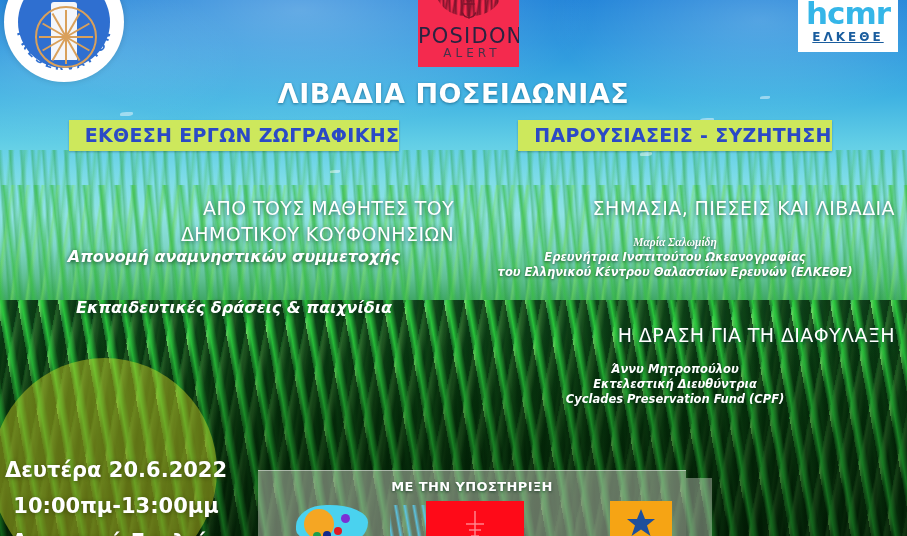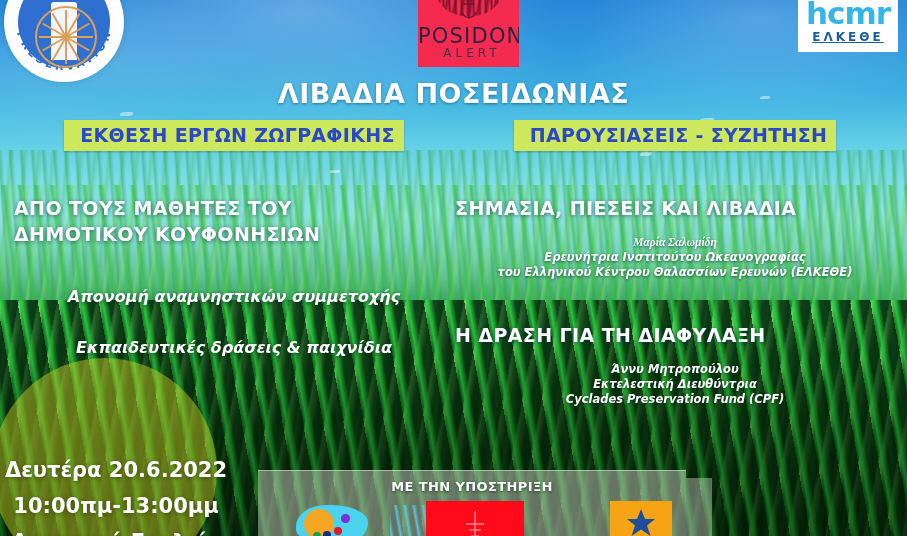--- a/index.html
+++ b/index.html
@@ -151,28 +151,28 @@
   
   .col{position:absolute;top:120px;}
   .col-left{left:14px;width:440px;}
   .col-right{left:455px;width:440px;}
 
   .band{
     display:block;margin:0 auto;
     background:#cde85c;
     color:#2b49c6;
     font-size:19px;font-weight:700;letter-spacing:.3px;
-    padding:4px 9px 5px 16px;
+    padding:4px 0 5px 16px;
     width:max-content;max-width:96%;
     text-align:center;
     box-shadow:0 1px 2px rgba(0,0,0,.25);
   }
 
   .sec-title{
-    text-align:left;color:#ffffff;font-size:19px;font-weight:700;letter-spacing:.4px;
+    text-align:right;color:#ffffff;font-size:19px;font-weight:400;letter-spacing:.4px;
     line-height:26px;text-shadow:0 1px 4px rgba(0,40,60,.6);
   }
   .sec-sub{
     text-align:center;color:#ffffff;font-size:11.5px;font-weight:700;font-style:italic;
     line-height:15px;text-shadow:0 1px 3px rgba(0,40,20,.7);
   }
   .ital-line{
     text-align:center;color:#ffffff;font-size:16px;font-weight:700;font-style:italic;
     text-shadow:0 1px 4px rgba(0,40,20,.75);
   }
@@ -284,21 +284,21 @@
     <div class="h-name">hcmr</div>
     <div class="h-sub">ΕΛΚΕΘΕ</div>
   </div>
 
   <div class="main-title">ΛΙΒΑΔΙΑ ΠΟΣΕΙΔΩΝΙΑΣ</div>
 
   <div class="col col-left">
     <div class="band">ΕΚΘΕΣΗ ΕΡΓΩΝ ΖΩΓΡΑΦΙΚΗΣ</div>
     <div class="sec-title" style="margin-top:44px;">ΑΠΟ ΤΟΥΣ ΜΑΘΗΤΕΣ ΤΟΥ</div>
     <div class="sec-title">ΔΗΜΟΤΙΚΟΥ ΚΟΥΦΟΝΗΣΙΩΝ</div>
-    <div class="ital-line" style="margin-top:40px;">Απονομή αναμνηστικών συμμετοχής</div>
+    <div class="ital-line" style="">Απονομή αναμνηστικών συμμετοχής</div>
     <div class="ital-line" style="margin-top:32px;">Εκπαιδευτικές δράσεις &amp; παιχνίδια</div>
   </div>
 
   <div class="col col-right">
     <div class="band">ΠΑΡΟΥΣΙΑΣΕΙΣ - ΣΥΖΗΤΗΣΗ</div>
     <div class="sec-title" style="margin-top:44px;">ΣΗΜΑΣΙΑ, ΠΙΕΣΕΙΣ ΚΑΙ ΛΙΒΑΔΙΑ</div>
     <div class="sec-sub" style="margin-top:14px;font-family:Liberation Serif, serif;">Μαρία Σαλωμίδη</div>
     <div class="sec-sub">Ερευνήτρια Ινστιτούτου Ωκεανογραφίας</div>
     <div class="sec-sub">του Ελληνικού Κέντρου Θαλασσίων Ερευνών (ΕΛΚΕΘΕ)</div>
     <div class="sec-title" style="margin-top:42px;">Η ΔΡΑΣΗ ΓΙΑ ΤΗ ΔΙΑΦΥΛΑΞΗ</div>

